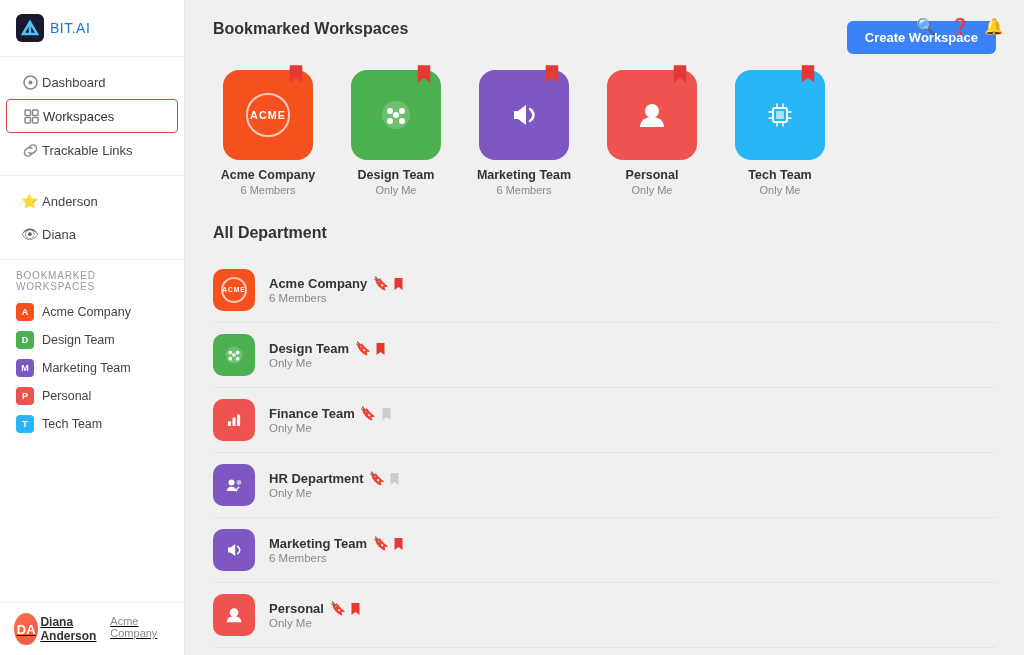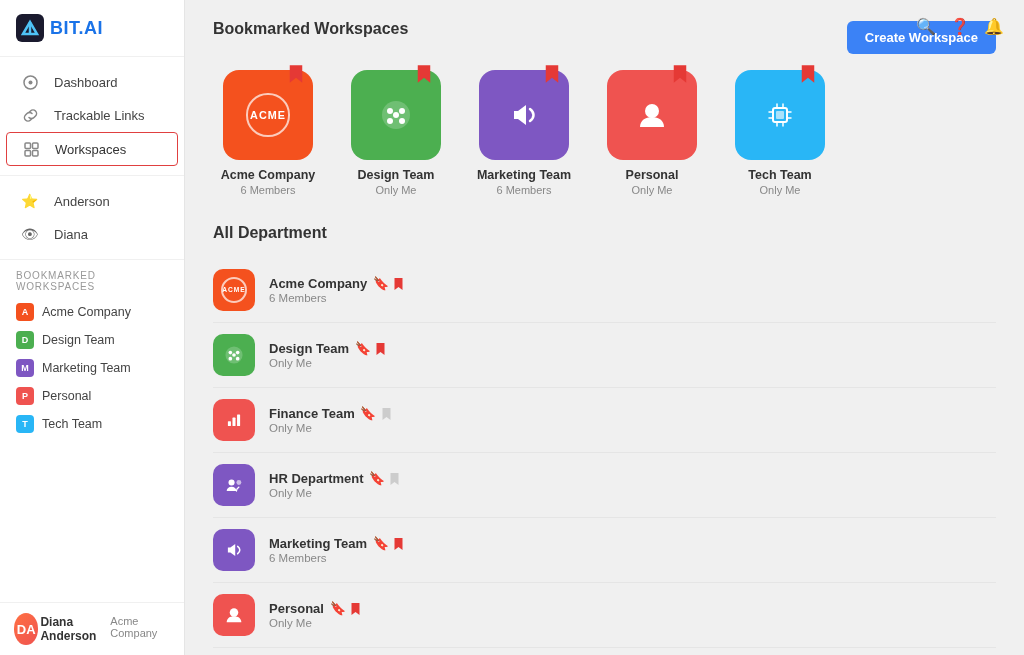--- a/index.html
+++ b/index.html
@@ -20,35 +20,35 @@
       border-bottom: 1px solid #f0f0f0;
       display: flex;
       align-items: center;
       gap: 6px;
     }
     .logo-icon {
       width: 28px;
       height: 28px;
     }
     .logo-text {
-      font-size: 18px;
-      font-weight: 700;
+      font-size: 14px;
+      font-weight: 400;
       color: #222;
       letter-spacing: 0.5px;
     }
     .logo-text span { color: #1a73e8; }
 
     .nav-section {
       padding: 8px 0;
       border-bottom: 1px solid #f0f0f0;
     }
     .nav-item {
       display: flex;
       align-items: center;
-      gap: 16px;
+      gap: 4px;
       padding: 8px 16px;
       font-size: 13px;
       color: #444;
       cursor: pointer;
       border-radius: 4px;
       margin: 1px 6px;
     }
     .nav-item.active {
       border: 1.5px solid #e04040;
       color: #333;
@@ -95,20 +95,21 @@
       font-weight: 700;
     }
 
     .sidebar-footer {
       margin-top: auto;
       border-top: 1px solid #f0f0f0;
       padding: 10px 14px;
       display: flex;
       align-items: center;
       gap: 2px;
+      text-decoration: underline;
     }
     .avatar {
       width: 32px;
       height: 32px;
       border-radius: 50%;
       background: linear-gradient(135deg, #ff7043, #ef5350);
       display: flex;
       align-items: center;
       justify-content: center;
       color: #fff;
@@ -282,39 +283,39 @@
   <div class="nav-section">
     <div class="nav-item">
       <span class="nav-icon">
         <svg width="15" height="15" viewBox="0 0 15 15">
             <circle cx="7.5" cy="7.5" r="6.5" fill="none" stroke="#888" stroke-width="1.5"></circle>
             <circle cx="7.5" cy="7.5" r="2" fill="#888"></circle>
           </svg>
       </span>
       <span>Dashboard</span>
     </div>
-    <div class="nav-item">
-      <span class="nav-icon">
-        <svg width="15" height="15" viewBox="0 0 15 15">
-            <path d="M6 9.5a3.5 3.5 0 005 0l1.5-1.5a3.5 3.5 0 00-5-5L6 4.5" fill="none" stroke="#888" stroke-width="1.5" stroke-linecap="round"></path>
-            <path d="M9 5.5a3.5 3.5 0 00-5 0L2.5 7a3.5 3.5 0 005 5L9 10.5" fill="none" stroke="#888" stroke-width="1.5" stroke-linecap="round"></path>
-          </svg>
-      </span>
-      <span>Trackable Links</span>
-    </div>
     <div class="nav-item active">
       <span class="nav-icon">
         <svg width="15" height="15" viewBox="0 0 15 15">
             <rect x="1" y="1" width="5.5" height="5.5" rx="1" fill="none" stroke="#888" stroke-width="1.5"></rect>
             <rect x="8.5" y="1" width="5.5" height="5.5" rx="1" fill="none" stroke="#888" stroke-width="1.5"></rect>
             <rect x="1" y="8.5" width="5.5" height="5.5" rx="1" fill="none" stroke="#888" stroke-width="1.5"></rect>
             <rect x="8.5" y="8.5" width="5.5" height="5.5" rx="1" fill="none" stroke="#888" stroke-width="1.5"></rect>
           </svg>
       </span>
       <span>Workspaces</span>
+    </div>
+    <div class="nav-item">
+      <span class="nav-icon">
+        <svg width="15" height="15" viewBox="0 0 15 15">
+            <path d="M6 9.5a3.5 3.5 0 005 0l1.5-1.5a3.5 3.5 0 00-5-5L6 4.5" fill="none" stroke="#888" stroke-width="1.5" stroke-linecap="round"></path>
+            <path d="M9 5.5a3.5 3.5 0 00-5 0L2.5 7a3.5 3.5 0 005 5L9 10.5" fill="none" stroke="#888" stroke-width="1.5" stroke-linecap="round"></path>
+          </svg>
+      </span>
+      <span>Trackable Links</span>
     </div>
   </div>
 
   <div class="nav-section">
     <div class="nav-item">
       <span class="nav-icon">⭐</span>
       <span>Anderson</span>
     </div>
     <div class="nav-item">
       <span class="nav-icon">👁</span>

